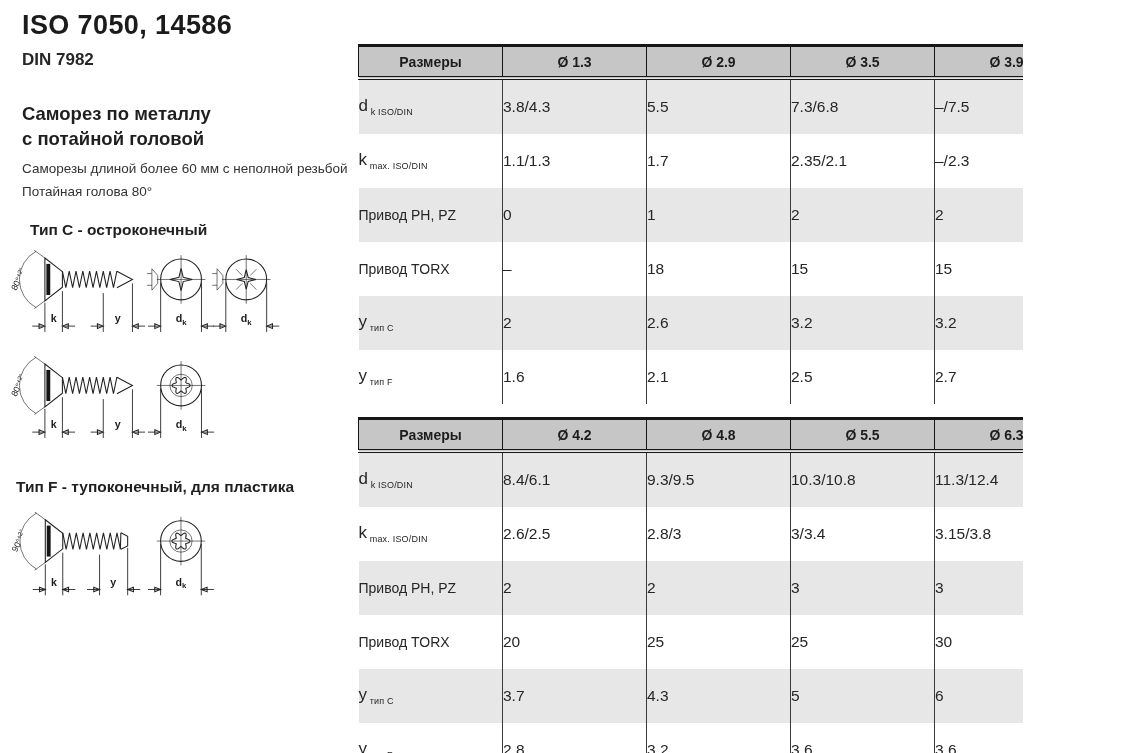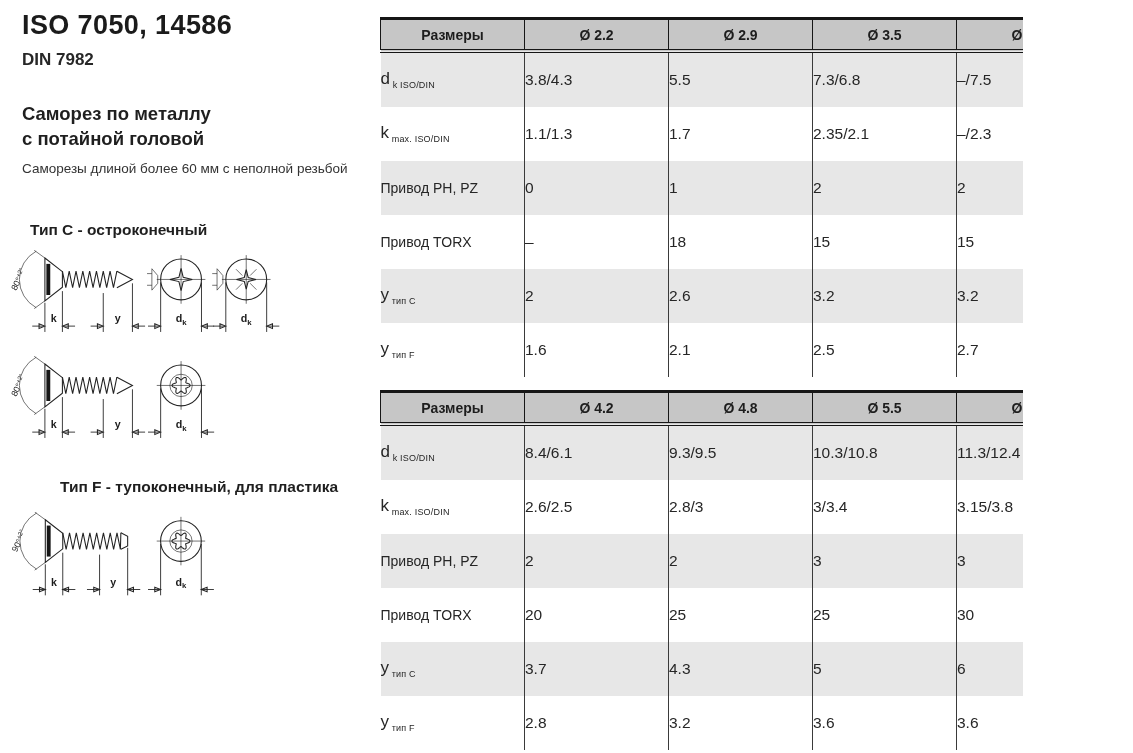--- a/index.html
+++ b/index.html
@@ -6,24 +6,24 @@
   .page{position:relative;width:1023px;height:753px;background:#fff;overflow:hidden;
         font-family:"Liberation Sans","DejaVu Sans",sans-serif;color:#222;}
 
   
   .title{position:absolute;left:22px;top:10px;font-size:27px;font-weight:bold;color:#1b1b1b;letter-spacing:.4px;margin:0;}
   .din{position:absolute;left:22px;top:50px;font-size:17px;font-weight:bold;color:#272727;}
   .prod{position:absolute;left:22px;top:101px;font-size:18.5px;font-weight:bold;line-height:25px;color:#1f1f1f;}
   .desc{position:absolute;left:22px;top:158px;font-size:13.5px;line-height:22.5px;color:#333;}
   .type-head{position:absolute;font-size:15.5px;font-weight:bold;color:#1f1f1f;}
   .type-c{left:30px;top:221px;}
-  .type-f{left:16px;top:478px;margin-left:44px;}
+  .type-f{left:16px;top:478px;}
 
   
-  table.dims{position:absolute;left:380px;border-collapse:collapse;table-layout:fixed;width:721px;}
+  table.dims{position:absolute;left:358px;border-collapse:collapse;table-layout:fixed;width:721px;margin-top:27px;}
   #t0{top:17px;} #t1{top:390px;}
   .dims th{background:var(--header-bg,#c6c6c6);
            border-top:3px solid #161616;border-bottom:4px double #161616;
            border-left:1.3px solid #161616;border-right:1.3px solid #161616;
            height:29px;padding:0;font-size:14px;font-weight:bold;color:#1d1d1d;text-align:center;}
   .dims td{height:54px;padding:0;text-align:left;vertical-align:middle;
            font-size:15.5px;color:var(--text,#262626);
            border-left:1.2px solid var(--grid-line,#3a3a3a);border-right:1.2px solid var(--grid-line,#3a3a3a);}
   .dims td:first-child{border-left:none;}
   .dims td:last-child{border-right:none;}
@@ -49,20 +49,21 @@
 
   <div>
     <h1 class="title">ISO 7050, 14586</h1>
     <div class="din">DIN 7982</div>
     <div class="prod">
       <div>Саморез по металлу</div>
       <div>с потайной головой</div>
     </div>
     <div class="desc">
       <div>Саморезы длиной более 60 мм с неполной резьбой</div>
+      <div>Потайная голова 80°</div>
     </div>
     <div class="type-head type-c">Тип С - остроконечный</div>
     <div class="type-head type-f">Тип F - тупоконечный, для пластика</div>
 
     <svg class="draw" style="left:6px;top:250px;" width="284" height="90" viewBox="0 0 292 92">
       <g>
         <path d="M40,8 L58,22 L58,38 L40,52 Z"></path>
         <rect class="fill" x="41.5" y="14" width="4" height="32"></rect>
         <path d="M58,21.5L61.5,38.5L65.0,21.5L68.5,38.5L72.0,21.5L75.5,38.5L79.0,21.5L82.5,38.5L86.0,21.5L89.5,38.5L93.0,21.5L96.5,38.5L100.0,21.5L103.5,38.5L107.0,21.5L110.5,38.5L114.0,21.5"></path>
         <path d="M114,21.5 L130,30 L114,38.5"></path>
@@ -213,21 +214,21 @@
           <polygon points="201,80 207,77.6 207,82.4" fill="#222" stroke="none"></polygon>
         </g>
       <text class="dimlabel" x="180" y="76" text-anchor="middle"><tspan>d</tspan><tspan dy="2.5" font-size="8">k</tspan></text>
     </svg>
   </div>
 
   <table class="dims" id="t0">
       <thead>
         <tr>
           <th>Размеры</th>
-          <th>Ø 2.2</th>
+          <th>Ø 1.3</th>
           <th>Ø 2.9</th>
           <th>Ø 3.5</th>
           <th>Ø 3.9</th>
         </tr>
       </thead>
       <tbody>
         <tr class="shaded">
           <td><span class="sym">d</span><sub class="subt"> k ISO/DIN</sub></td>
           <td>3.8/4.3</td>
           <td>5.5</td>

